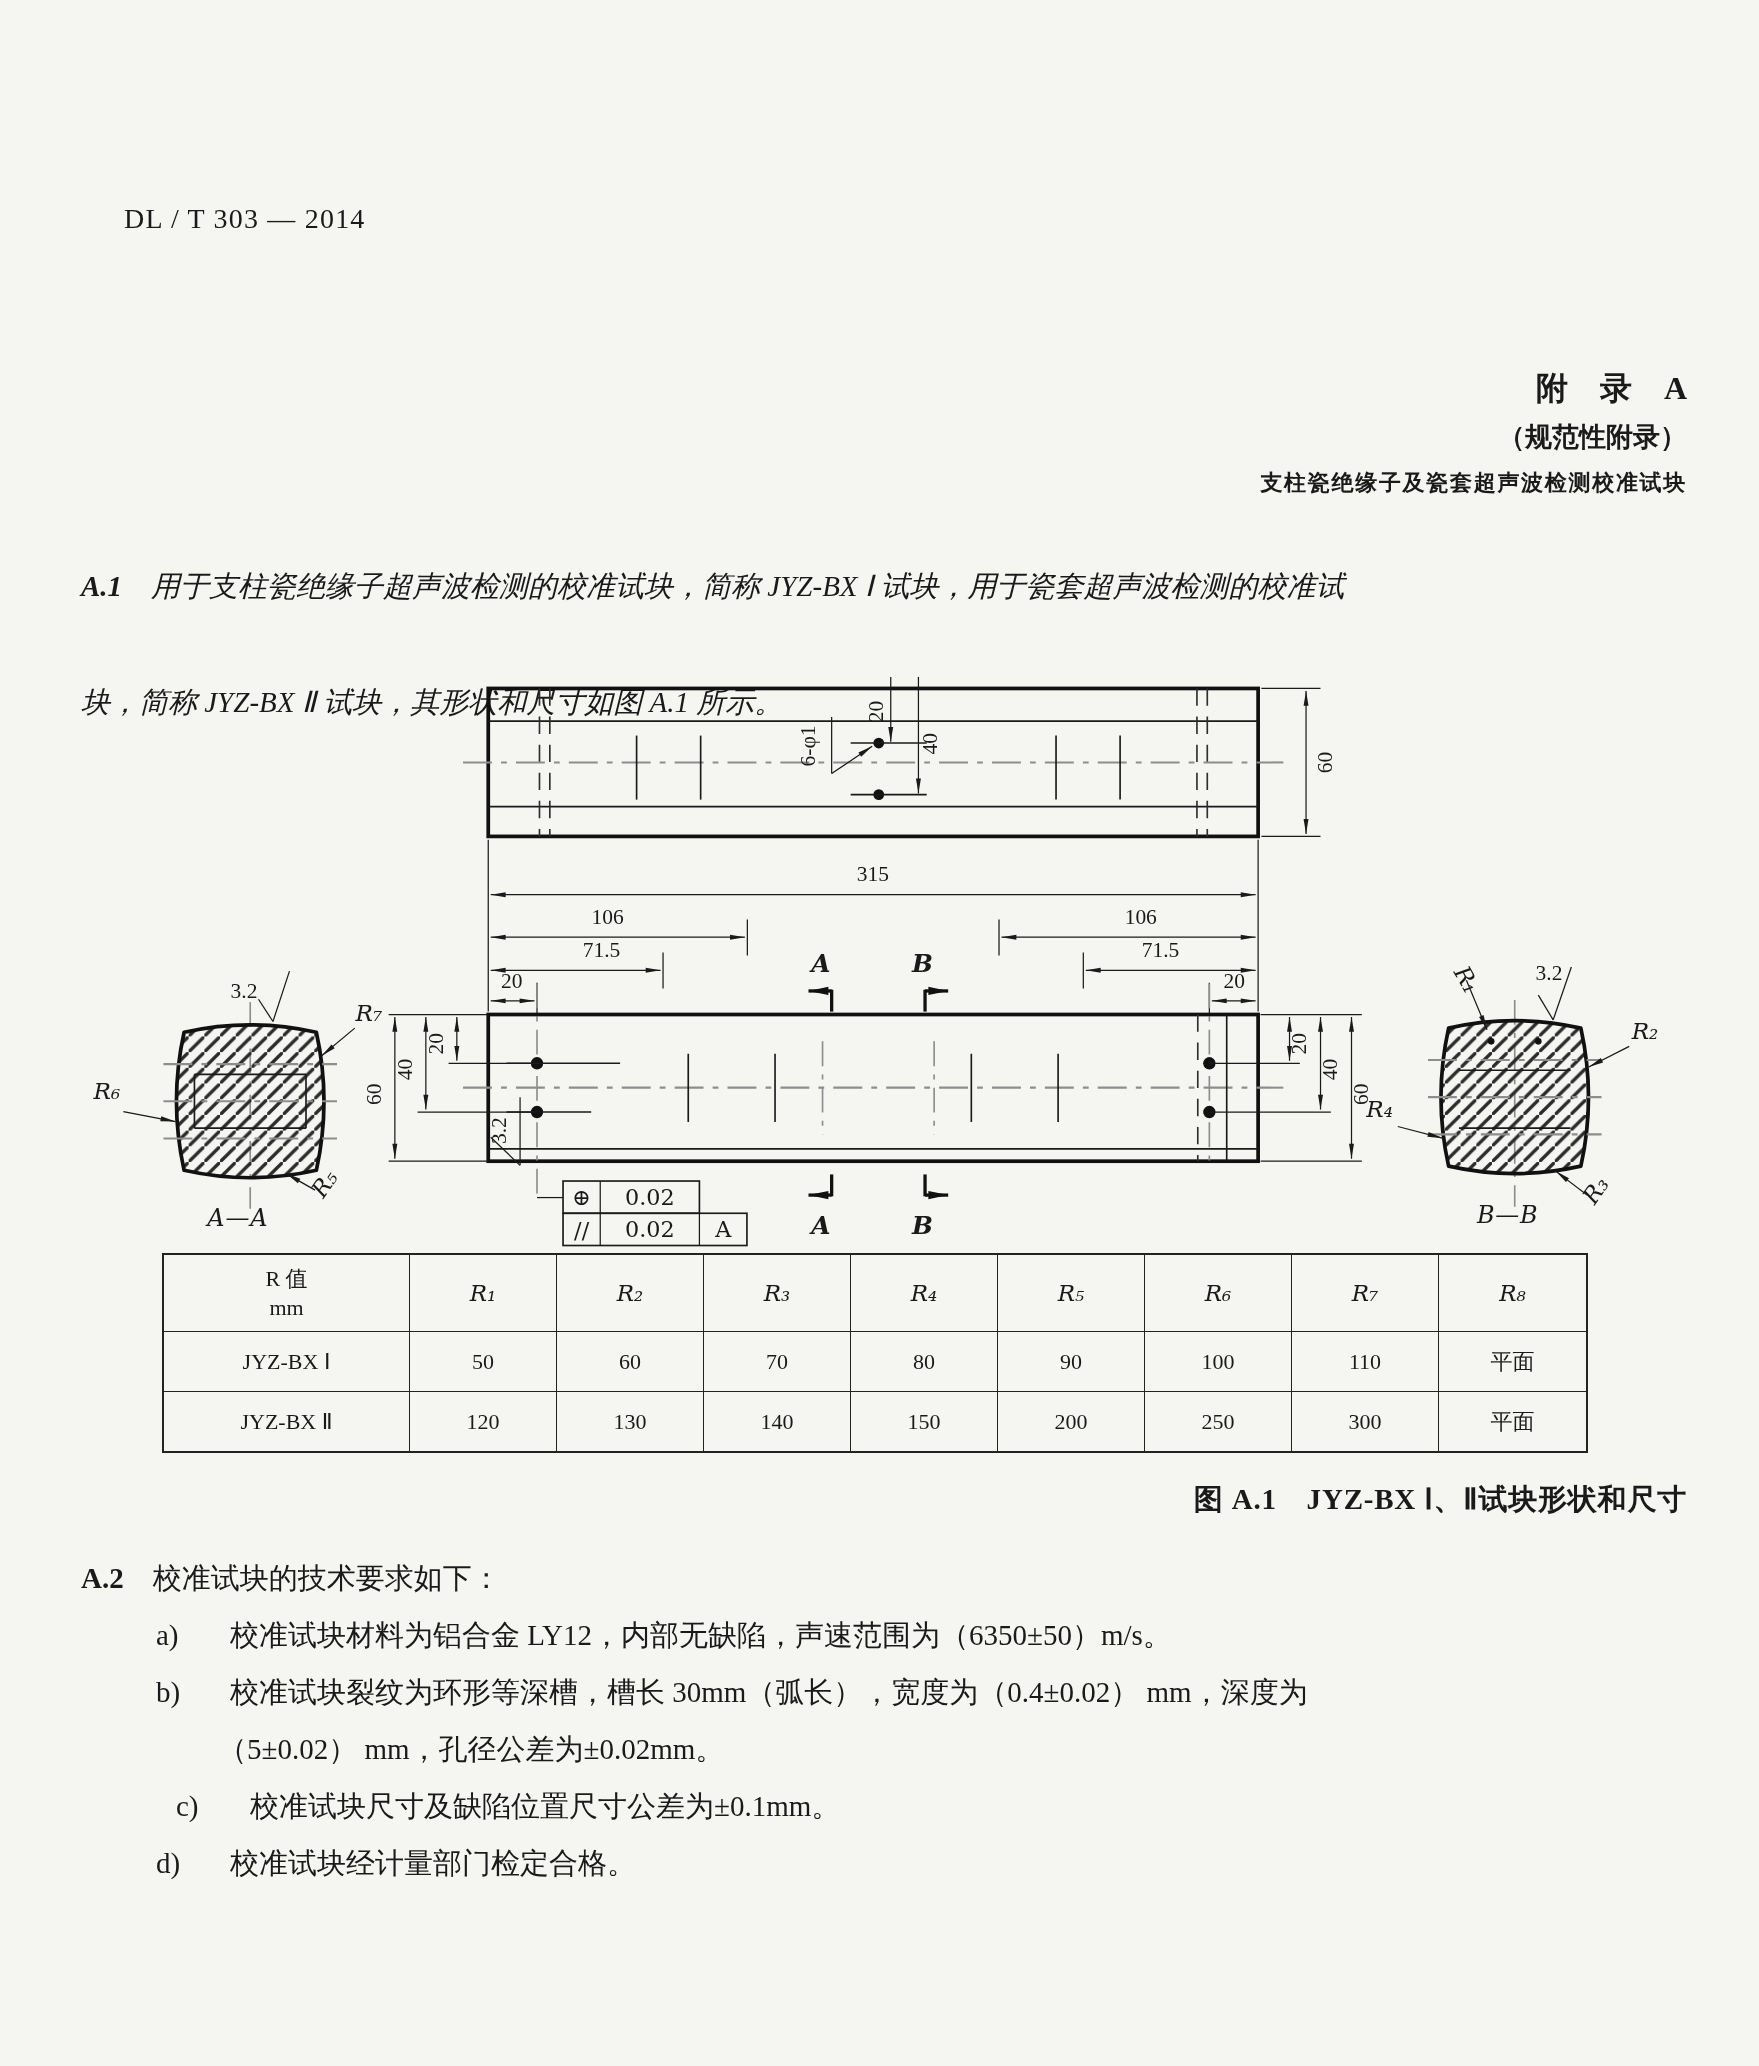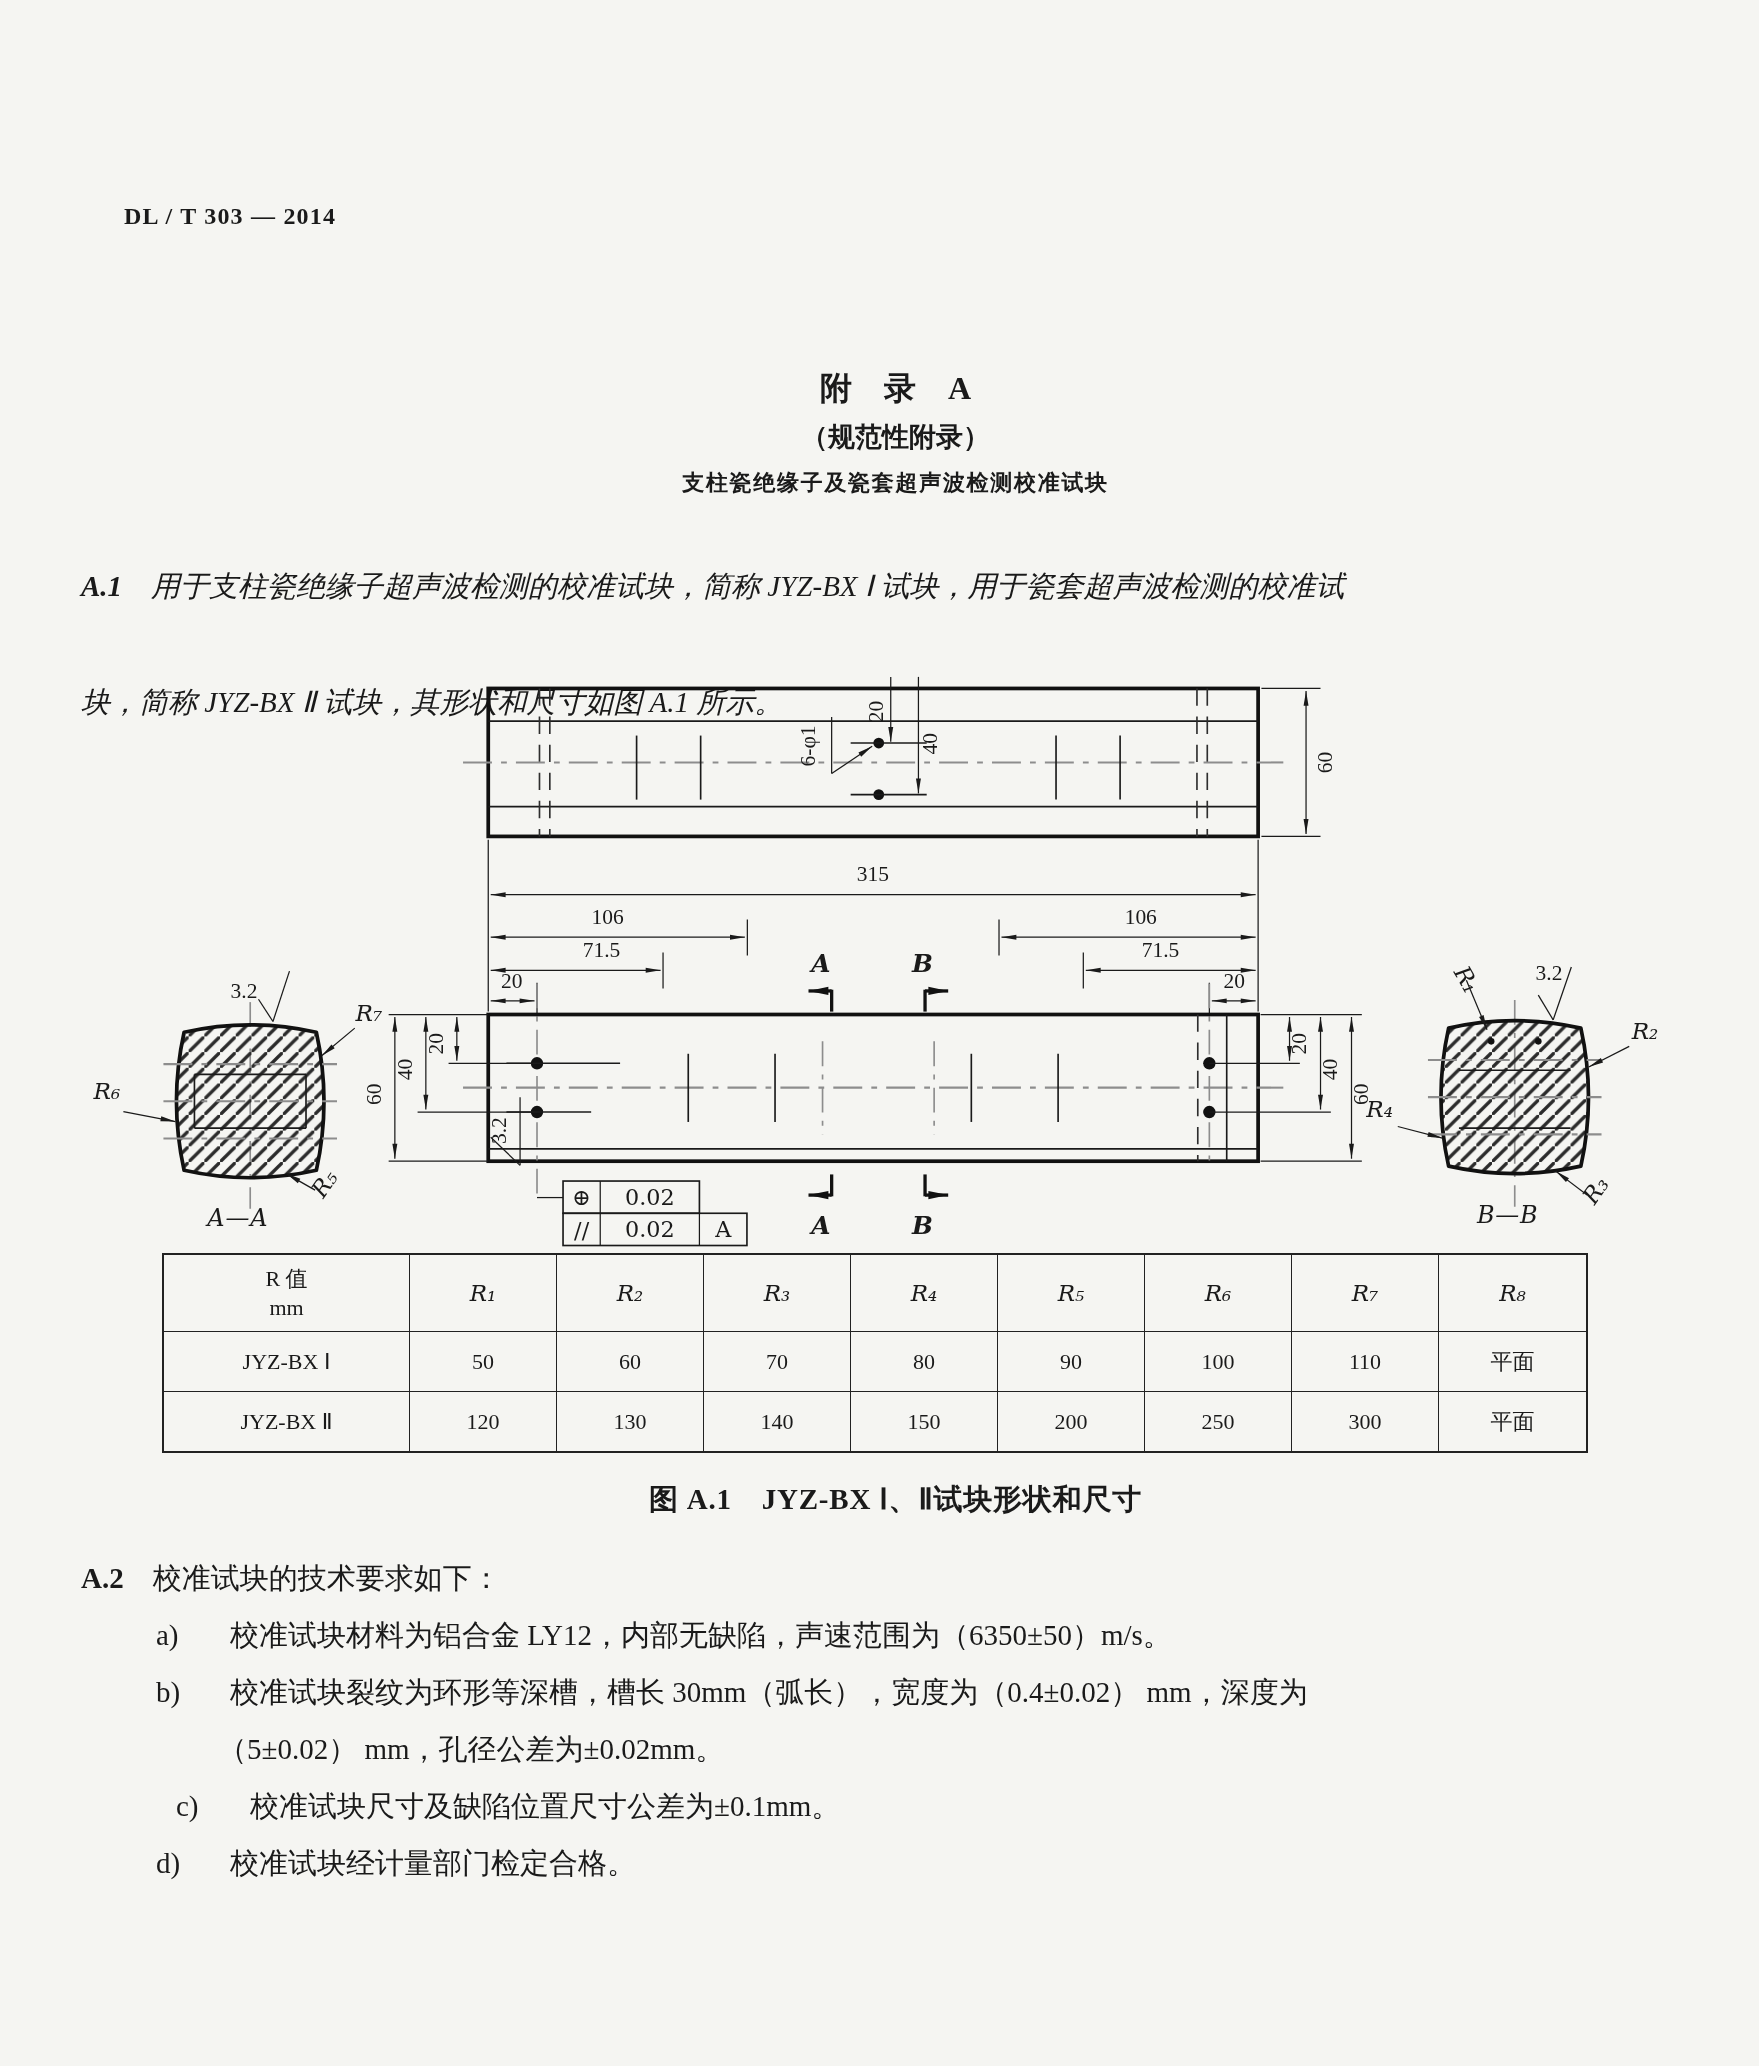--- a/index.html
+++ b/index.html
@@ -2,22 +2,22 @@
 <html style="font-size:6.6px"><head>
 <meta charset="utf-8">
 <style>
   html,body{margin:0;padding:0;}
   body{
     width:1760px;height:2734px;position:relative;overflow:hidden;
     background:#f5f5f2;color:#1a1a1a;
     font-family:"Liberation Serif", serif;
   }
   .abs{position:absolute;}
-  .hdr{font-size:24px;font-weight:bold;letter-spacing:1.2px;}
-  .centerband{left:94px;width:1603px;text-align:center;}
+  .hdr{font-size:28px;font-weight:normal;letter-spacing:1.2px;}
+  .centerband{left:84px;width:1603px;text-align:right;}
   .t-appendix{font-size:32px;font-weight:bold;}
   .t-norm{font-size:27px;font-weight:bold;}
   .t-subject{font-size:22px;font-weight:bold;letter-spacing:1.7px;}
   .body-text{font-size:29px;line-height:58px;white-space:pre;font-style:italic;}
   .body-text b{font-family:inherit;}
   .caption{font-size:29px;font-weight:bold;letter-spacing:0.8px;}
   .a2head{font-size:29px;white-space:pre;}
   .item{font-size:29px;white-space:pre;}
   .item .lbl{display:inline-block;min-width:74px;}
 

